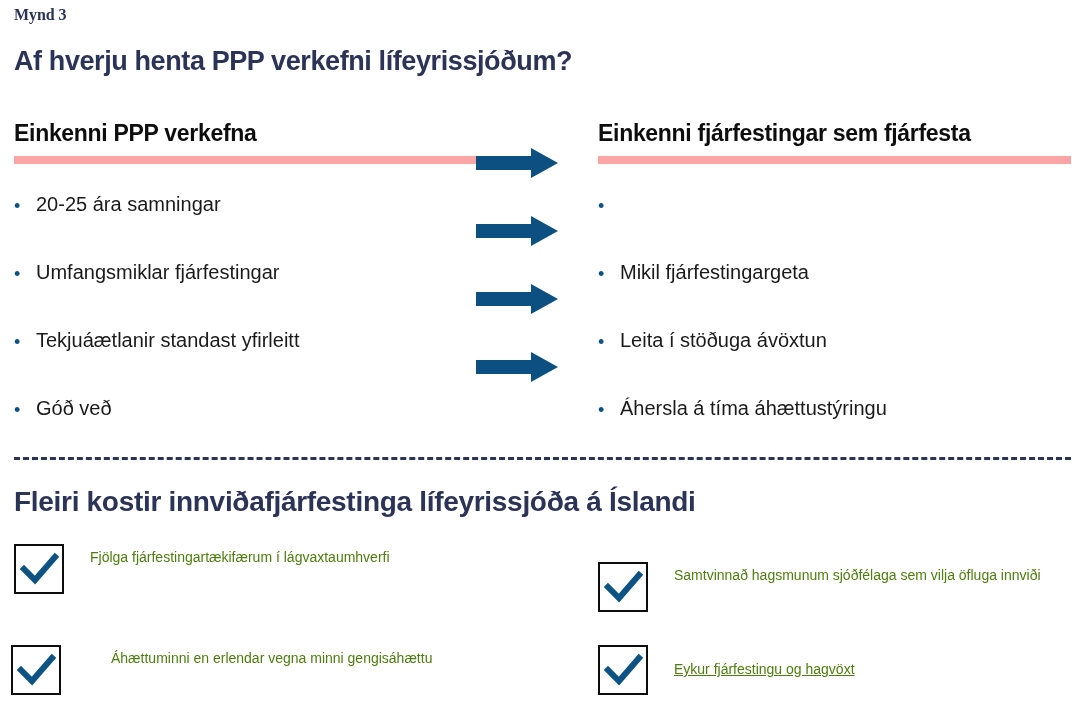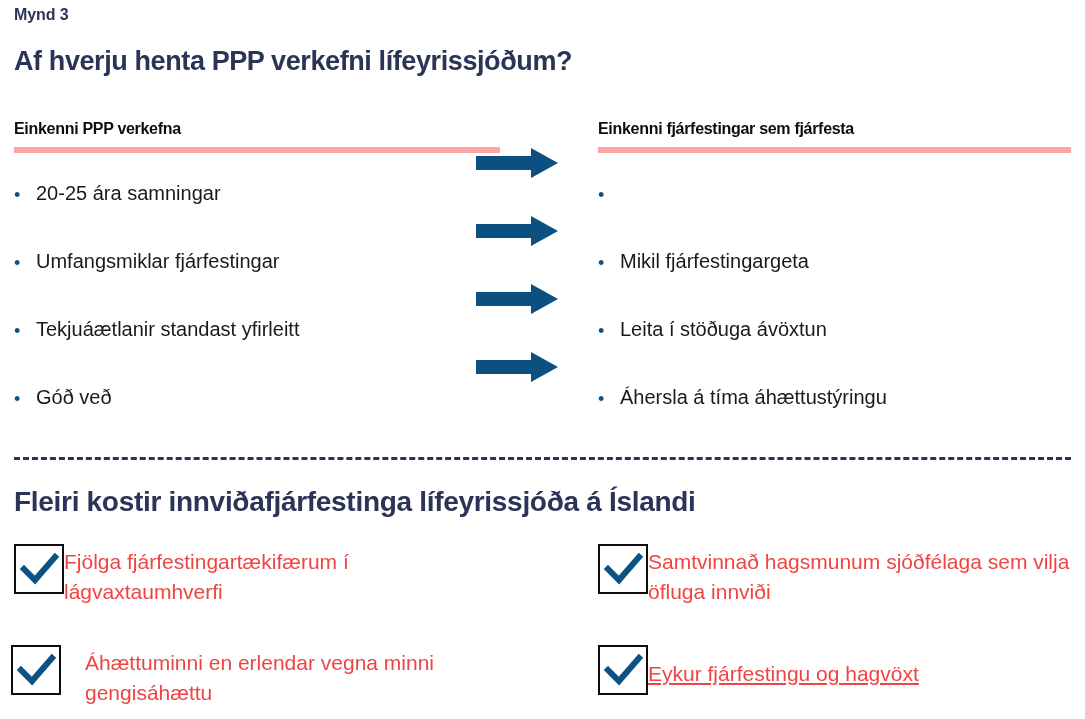--- a/index.html
+++ b/index.html
@@ -16,20 +16,21 @@
   .page { position: relative; width: 1085px; height: 719px; padding: 0 10px; }
 
   
   .fig-label {
     position: absolute;
     left: 14px; top: 6px;
     font-size: 16px;
     font-weight: bold;
     color: #2b3357;
     letter-spacing: -0.1px;
+    font-family: Liberation Serif, serif;
   }
   .main-title {
     position: absolute;
     left: 14px; top: 46px;
     font-size: 27px;
     font-weight: bold;
     color: #2b3357;
     letter-spacing: -0.4px;
   }
 
@@ -40,26 +41,26 @@
     width: 1085px;
   }
   .col {
     position: absolute;
     top: 0;
   }
   .col-left  { left: 14px;  width: 486px; }
   .col-right { left: 598px; width: 473px; }
 
   .col-head {
-    font-size: 16px;
+    font-size: 23px;
     font-weight: bold;
     color: #0d0d0d;
     letter-spacing: -0.3px;
     padding-bottom: 9px;
-    border-bottom: 6px solid #fca5a5;
+    border-bottom: 8px solid #fca5a5;
     white-space: nowrap;
   }
 
   .bullets { margin-top: 28px; }
   .bullet-row {
     display: flex;
     align-items: flex-start;
     height: 68px;
   }
   .bullet-dot {
@@ -108,37 +109,38 @@
     position: absolute;
     left: 0; top: 544px;
     width: 1085px;
   }
   .check-item {
     position: absolute;
     display: flex;
     align-items: flex-start;
   }
   .ci-0 { left: 14px;  top: 0px;   width: 480px; }
-  .ci-1 { left: 598px; top: 0px;   width: 480px; }
+  .ci-1 { left: 598px; top: 18px;   width: 480px; }
   .ci-2 { left: 11px;  top: 101px; width: 480px; gap: 24px; }
   .ci-3 { left: 598px; top: 101px; width: 480px; }
 
   .checkbox {
     flex: 0 0 auto;
     width: 50px; height: 50px;
     border: 2px solid #0d0d0d;
     background: #ffffff;
     position: relative;
   }
   .checkbox svg { position: absolute; left: 0; top: 0; }
 
   .check-label {
-    font-size: 21px;
+    margin-left: 26px;
+    font-size: 14px;
     line-height: 1.45;
-    color: #ef4444;
+    color: #4d7c0f;
     padding-top: 3px;
   }
   .ci-3 .check-label { padding-top: 14px; text-decoration: underline; }
 </style>
 </head>
 <body>
 
 <div class="page">
 
   <div class="fig-label">Mynd 3</div>

